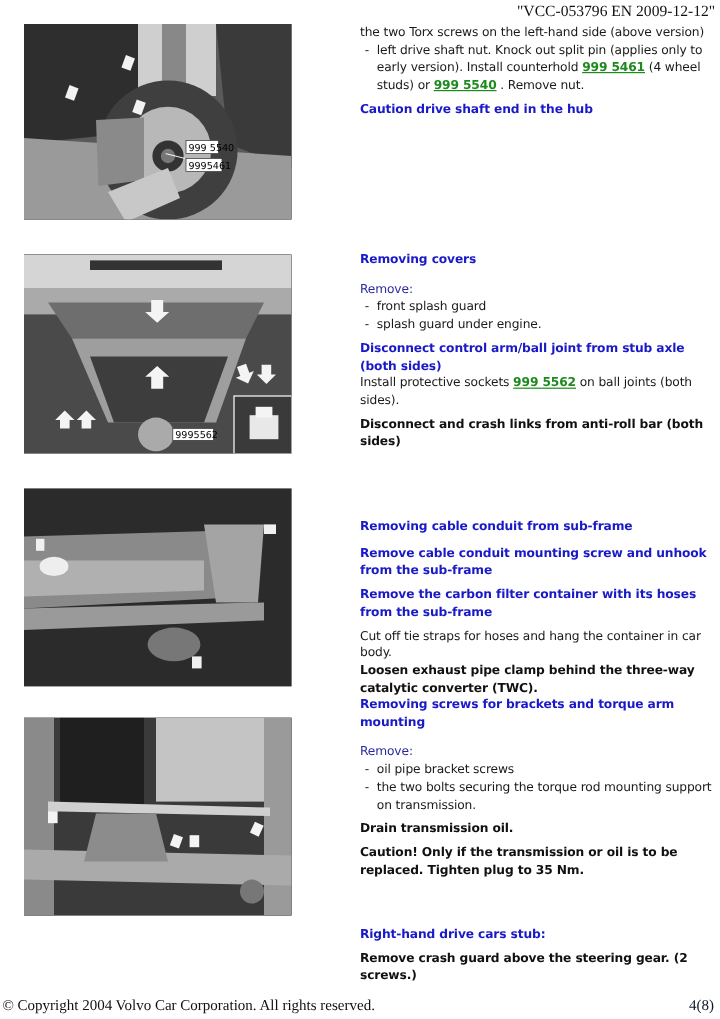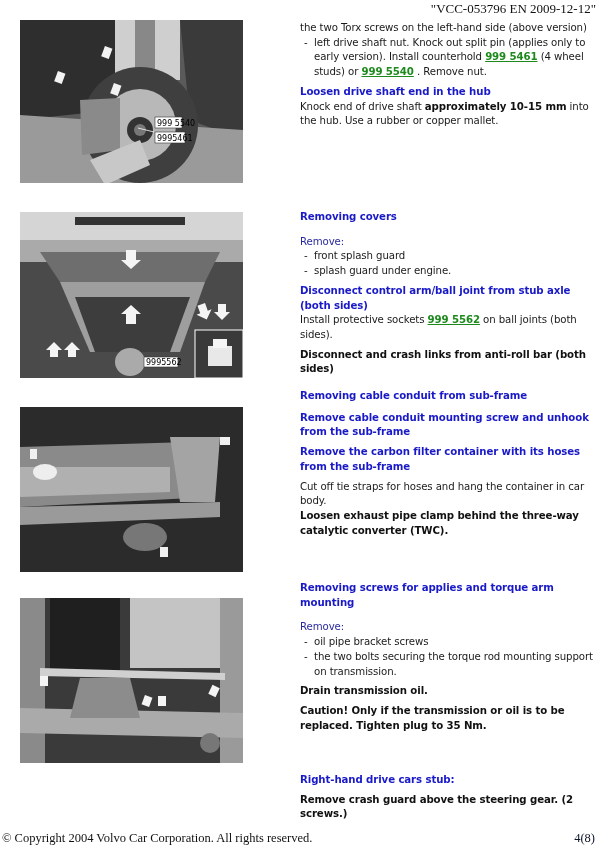--- a/index.html
+++ b/index.html
@@ -127,46 +127,45 @@
     <rect x="138" y="98" width="8" height="10" fill="#f4f4f4"></rect>
     <rect x="190" y="88" width="8" height="10" fill="#f4f4f4" transform="rotate(25 194 93)"></rect>
   </svg>
 </div>
 
 <div class="block" style="top:21px;">
   <div>the two Torx screws on the left-hand side (above version)</div>
   <ul class="dash">
     <li><span>left drive shaft nut. Knock out split pin (applies only to early version). Install counterhold </span><span class="link">999 5461</span><span> (4 wheel studs) or </span><span class="link">999 5540</span><span> . Remove nut.</span></li>
   </ul>
-  <div class="h">Loosen drive shaft end in the hub</div>
-  <div><span>Knock end of drive shaft </span><span class="b">approximately 10-15 mm</span><span> into the hub. Use a rubber or copper mallet.</span></div>
+  <div class="h">Caution drive shaft end in the hub</div>
 </div>
 
 <div class="block" style="top:210px;">
   <div class="h p gap-lg">Removing covers</div>
   <div class="sub">Remove:</div>
   <ul class="dash">
     <li>front splash guard</li>
     <li>splash guard under engine.</li>
   </ul>
   <div class="h">Disconnect control arm/ball joint from stub axle (both sides)</div>
   <div class="p"><span>Install protective sockets </span><span class="link">999 5562</span><span> on ball joints (both sides).</span></div>
   <div class="b">Disconnect and crash links from anti-roll bar (both sides)</div>
 </div>
 
 <div class="block" style="top:389px;">
-  <div class="h p gap-lg" style="margin-bottom:7px;">Removing cable conduit from sub-frame</div>
+  <div class="h p gap-lg" style="margin-bottom:7px;margin-top:44px;">Removing cable conduit from sub-frame</div>
   <div class="h p">Remove cable conduit mounting screw and unhook from the sub-frame</div>
   <div class="h p">Remove the carbon filter container with its hoses from the sub-frame</div>
   <div>Cut off tie straps for hoses and hang the container in car body.</div>
   <div class="b">Loosen exhaust pipe clamp behind the three-way catalytic converter (TWC).</div>
 </div>
 
 <div class="block" style="top:581px;">
-  <div class="h p gap-lg">Removing screws for applies and torque arm mounting</div>
+  <div class="h p gap-lg">Removing screws for brackets and torque arm mounting</div>
   <div class="sub">Remove:</div>
   <ul class="dash">
     <li>oil pipe bracket screws</li>
     <li>the two bolts securing the torque rod mounting support on transmission.</li>
   </ul>
   <div class="b p">Drain transmission oil.</div>
   <div class="b">Caution! Only if the transmission or oil is to be replaced. Tighten plug to 35 Nm.</div>
 </div>
 
 <div class="block" style="top:773px;">

